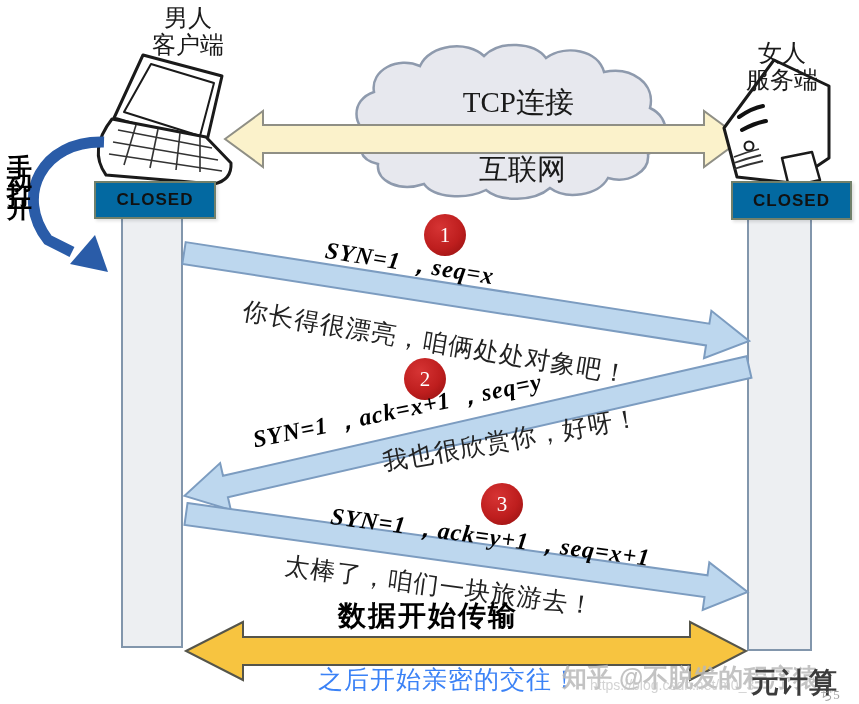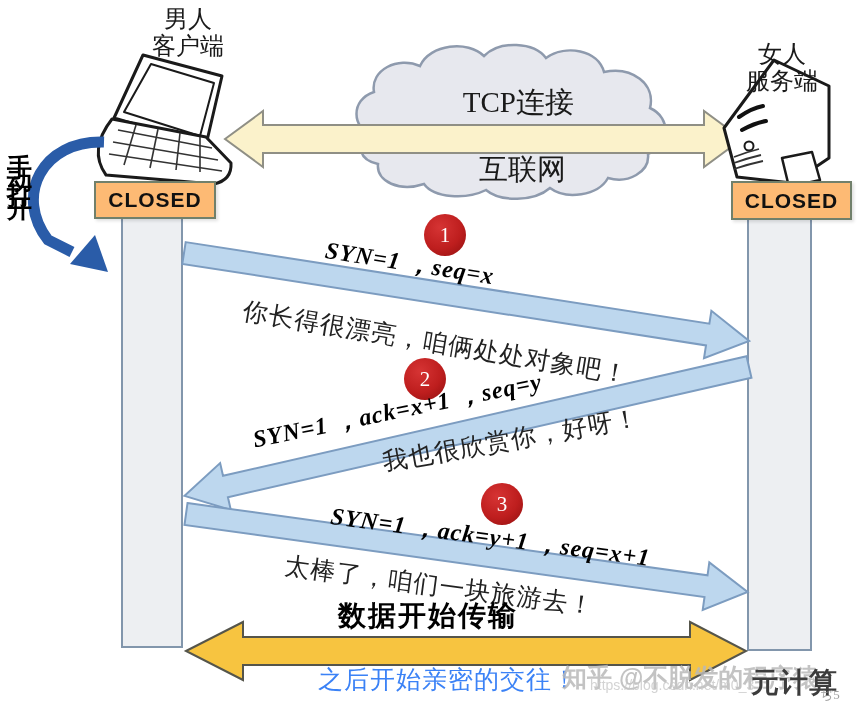--- a/index.html
+++ b/index.html
@@ -8,30 +8,30 @@
     overflow:hidden;font-family:"Liberation Serif","DejaVu Serif",serif;
   }
   
   .lifeline{position:absolute;background:#EDEFF2;border:2px solid #8296AC;z-index:1;}
   #lifeline-left{left:121px;top:216px;width:58px;height:428px;}
   #lifeline-right{left:747px;top:217px;width:61px;height:430px;}
   
   #draw{position:absolute;left:0;top:0;z-index:2;}
   
   .state-box{
-    position:absolute;background:#fdba74;border:2px solid #71806B;z-index:3;
+    position:absolute;background:#0369a1;border:2px solid #71806B;z-index:3;
     display:flex;align-items:center;justify-content:center;
     font-family:"Liberation Sans","DejaVu Sans",sans-serif;
-    font-weight:700;font-size:21px;color:#111;letter-spacing:1px;
+    font-weight:700;font-size:17px;color:#111;letter-spacing:1px;
     box-shadow:2px 2px 3px rgba(0,0,0,0.12);
   }
   #state-left{left:94px;top:181px;width:118px;height:34px;}
   #state-right{left:731px;top:181px;width:117px;height:35px;}
   
-  .node-title{position:absolute;z-index:3;text-align:center;font-size:24px;color:#1a1a1a;line-height:27px;}
+  .node-title{position:absolute;z-index:3;text-align:center;font-size:24px;color:#1a1a1a;line-height:27px;font-family:Liberation Mono, monospace;}
   #client-title{left:133px;top:6px;width:110px;}
   #server-title{left:727px;top:6px;width:110px;margin-top:35px;}
   
   .cloud-label{position:absolute;z-index:3;font-size:29px;color:#1a1a1a;text-align:right;}
   #tcp-label{left:428px;top:83px;width:146px;}
   #internet-label{left:426px;top:150px;width:140px;}
   
   #manual-open{
     position:absolute;left:3px;top:133px;z-index:3;
     writing-mode:vertical-rl;text-orientation:upright;

